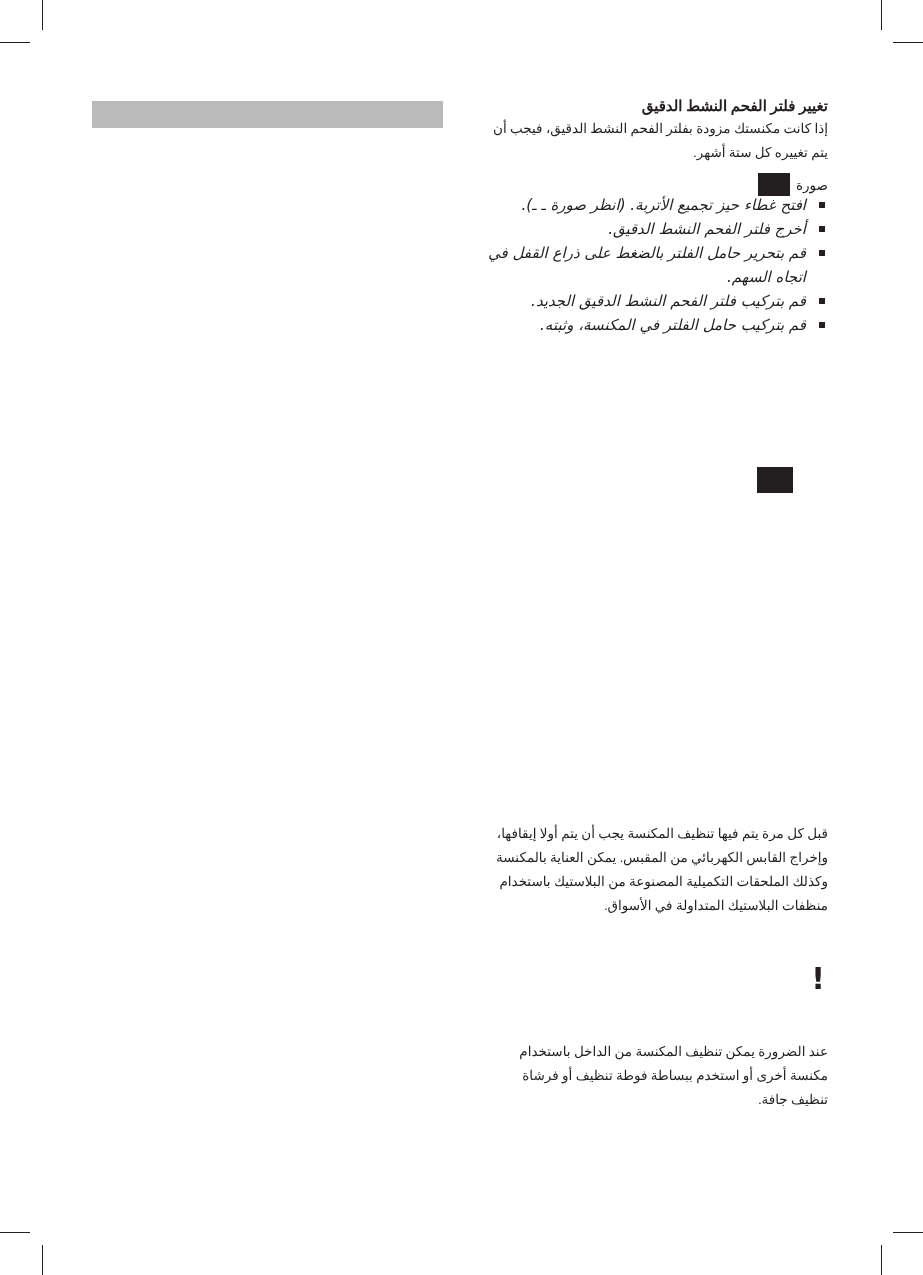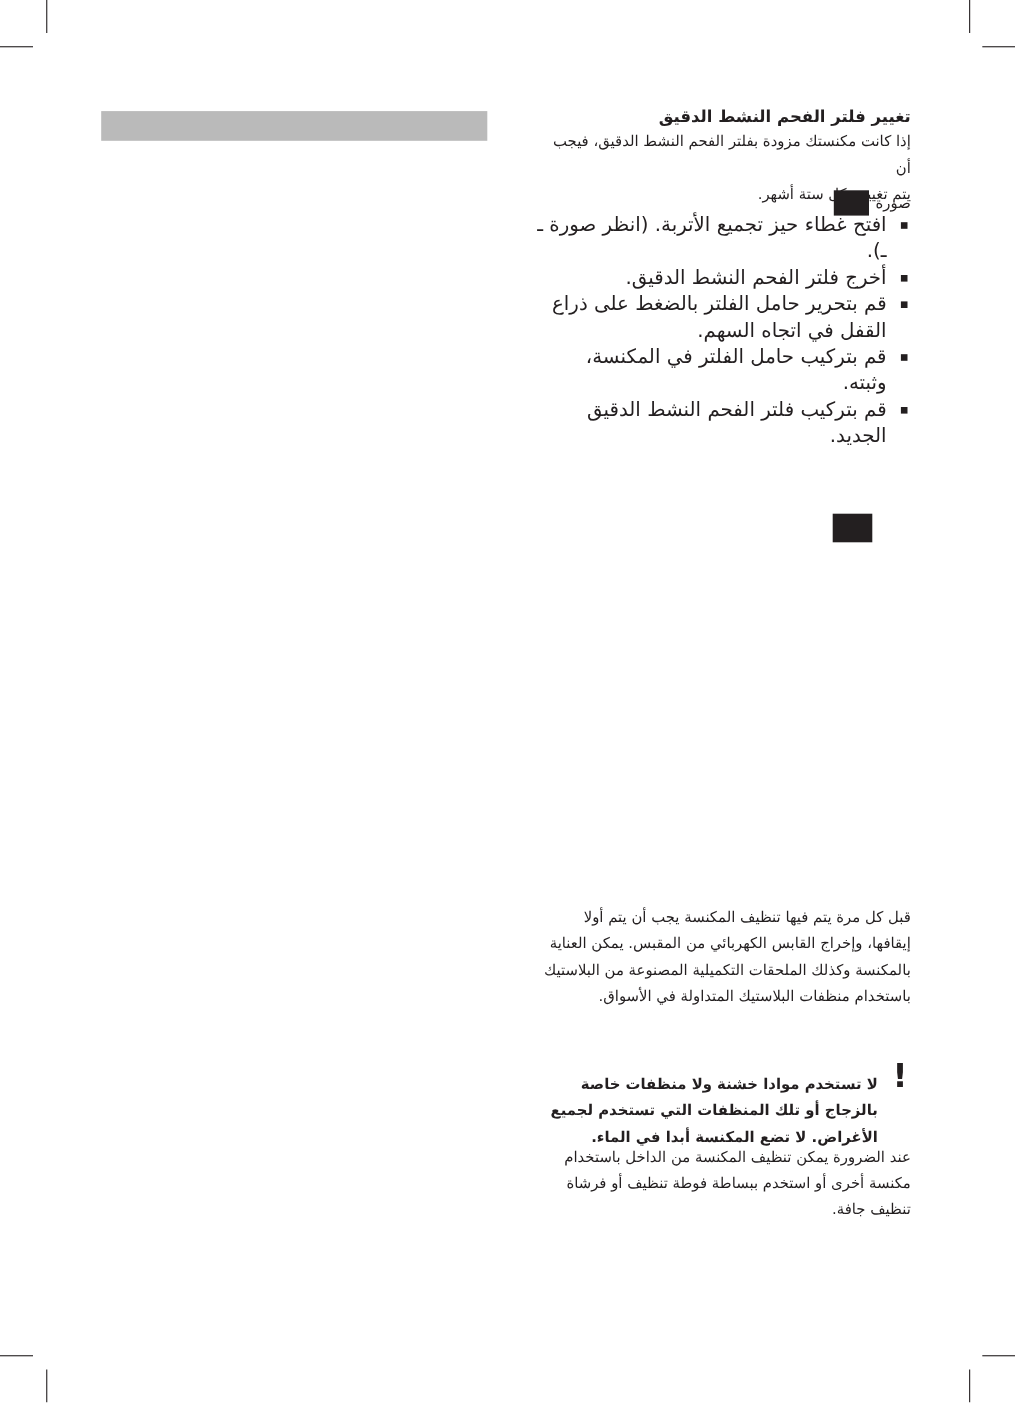--- a/index.html
+++ b/index.html
@@ -30,20 +30,21 @@
       height: 27px;
       background: #bababa;
     }
 
     .col-right {
       position: absolute;
       left: 487px;
       width: 341px;
       direction: rtl;
       text-align: right;
+      font-family: Liberation Serif, serif;
     }
     .heading {
       font-weight: bold;
       font-size: 15px;
       line-height: 22px;
       margin: 0;
     }
     .para {
       font-size: 13.5px;
       line-height: 24px;
@@ -74,22 +75,23 @@
     }
     .bullets {
       position: absolute;
       top: 193px;
       left: 487px;
       width: 341px;
       direction: rtl;
       list-style: none;
       margin: 0;
       padding: 0;
-      font-size: 18px;
+      font-size: 15px;
       line-height: 24px;
+      font-style: italic;
     }
     .bullets li {
       position: relative;
       padding-right: 22px;
       text-align: right;
     }
     .bullets li .sq {
       position: absolute;
       right: 3px;
       top: 9px;
@@ -150,30 +152,29 @@
 
 <div class="figure-label">
   <span class="lbl">صورة</span>
   <span class="box"></span>
 </div>
 
 <ul class="bullets">
   <li><span class="sq"></span><span>افتح غطاء حيز تجميع الأتربة. (انظر صورة ـ ـ).</span></li>
   <li><span class="sq"></span><span>أخرج فلتر الفحم النشط الدقيق.</span></li>
   <li><span class="sq"></span><span>قم بتحرير حامل الفلتر بالضغط على ذراع القفل في اتجاه السهم.</span></li>
+  <li><span class="sq"></span><span>قم بتركيب فلتر الفحم النشط الدقيق الجديد.</span></li>
   <li><span class="sq"></span><span>قم بتركيب حامل الفلتر في المكنسة، وثبته.</span></li>
-  <li><span class="sq"></span><span>قم بتركيب فلتر الفحم النشط الدقيق الجديد.</span></li>
 </ul>
 
 <div class="black-box"></div>
 
 <div class="col-right" style="top:820px;">
   <p class="para" style="margin-top:2px;">قبل كل مرة يتم فيها تنظيف المكنسة يجب أن يتم أولا إيقافها، وإخراج القابس الكهربائي من المقبس. يمكن العناية بالمكنسة وكذلك الملحقات التكميلية المصنوعة من البلاستيك باستخدام منظفات البلاستيك المتداولة في الأسواق.</p>
 </div>
 
 <div class="warning">
   <span class="excl">!</span>
-  <p class="txt">لا تستخدم موادا خشنة ولا منظفات خاصة بالزجاج أو تلك المنظفات التي تستخدم لجميع الأغراض. لا تضع المكنسة أبدا في الماء.</p>
 </div>
 
 <div class="col-right" style="top:1040px;">
   <p class="para">عند الضرورة يمكن تنظيف المكنسة من الداخل باستخدام مكنسة أخرى أو استخدم ببساطة فوطة تنظيف أو فرشاة تنظيف جافة.</p>
 </div>
 
 </body></html>

